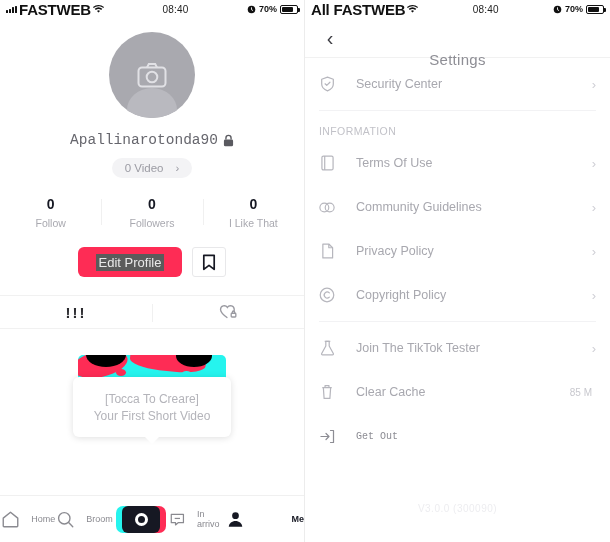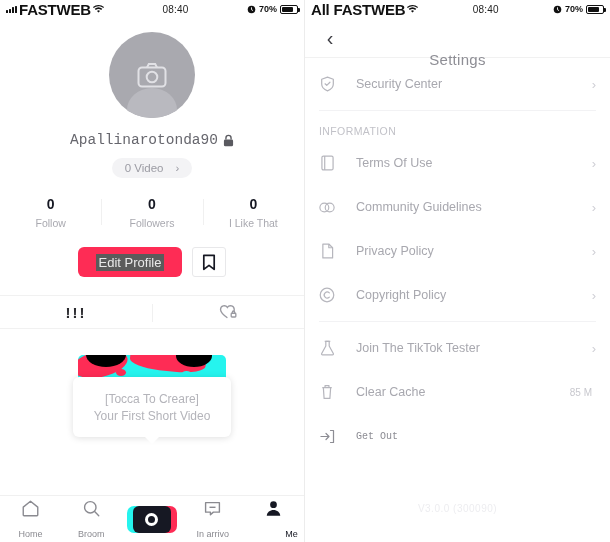--- a/index.html
+++ b/index.html
@@ -101,24 +101,24 @@
     content:''; position:absolute; bottom:-7px; left:50%; transform:translateX(-50%);
     border-left:8px solid transparent; border-right:8px solid transparent; border-top:8px solid #fff;
   }
   .tip div { font-size: 12px; color:#b4b4ba; line-height: 17px; }
 
   
   .bottomnav {
     position:absolute; left:0; right:0; bottom:0; height:47px; background:#fff;
     border-top:1px solid #f0f0f0; display:flex; align-items:center;
   }
-  .nav-item { flex:1; display:flex; flex-direction:column; align-items:center; justify-content:center; gap:11px; color:#8a8a90; }
+  .nav-item { flex:1; display:flex; flex-direction:row; align-items:center; justify-content:center; gap:11px; color:#8a8a90; }
   .nav-item.active { color:#161823; }
   .nav-item span { font-size: 9px; }
-  .nav-item.active span { font-weight: normal; color:#161823;padding-left:36px; }
+  .nav-item.active span { font-weight: bold; color:#161823;padding-left:36px; }
   .cambtn { width: 42px; height: 27px; border-radius: 7px; background:#161823; position:relative; display:flex; align-items:center; justify-content:center;}
   .cambtn::before { content:''; position:absolute; left:-4px; top:0; bottom:0; width:12px; background:#25f4ee; border-radius:7px 0 0 7px; z-index:0;}
   .cambtn::after  { content:''; position:absolute; right:-4px; top:0; bottom:0; width:12px; background:#fe2c55; border-radius:0 7px 7px 0; z-index:0;}
   .cambtn i { position:relative; z-index:2; width: 38px; height:27px; background:#161823; border-radius:6px; display:flex; align-items:center; justify-content:center;}
   .camring { width:13px; height:13px; border-radius:50%; border:3px solid #fff; }
 
   
   .set-hdr { height: 40px; display:flex; align-items:center; padding: 0 12px; border-bottom:1px solid #f1f1f1; }
   .set-title { flex:1; text-align:center; font-size: 15px; color:#8e8e95; letter-spacing:.3px;margin-top:44px; }
   .chev-back { font-size: 20px; color:#3a3a40; line-height:20px; }

